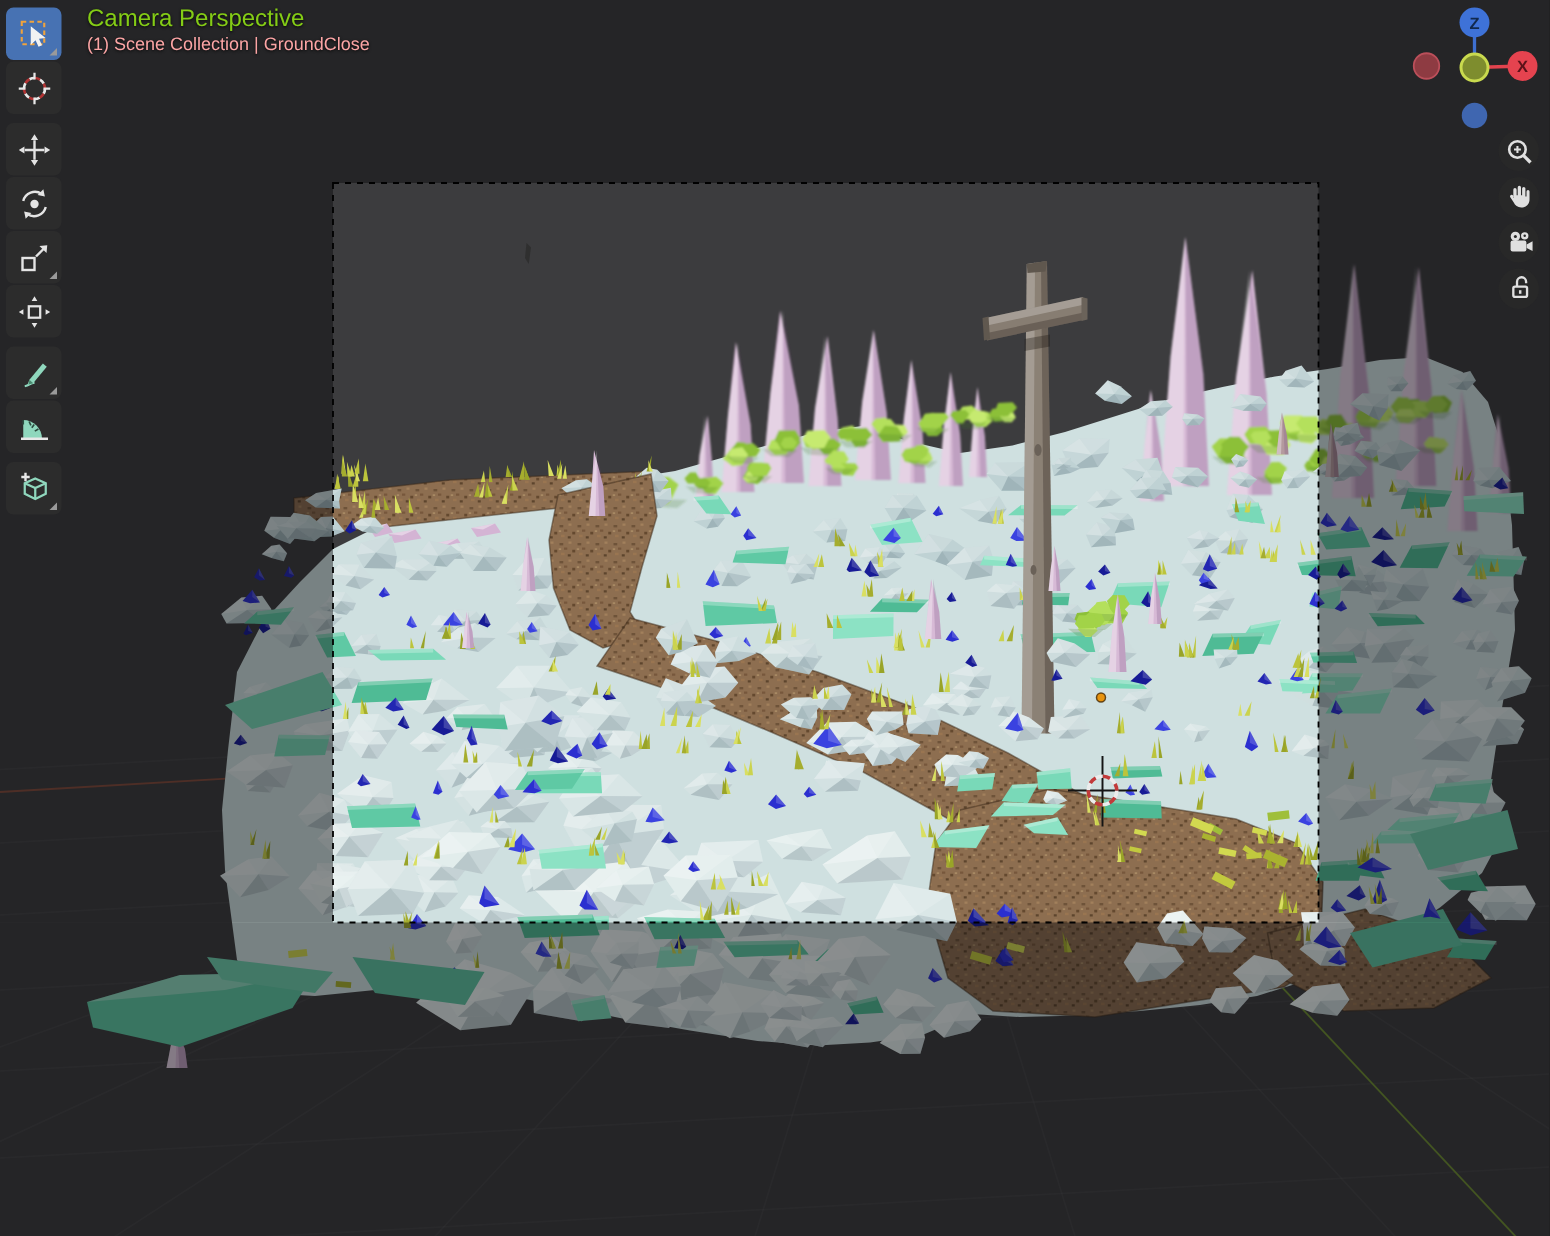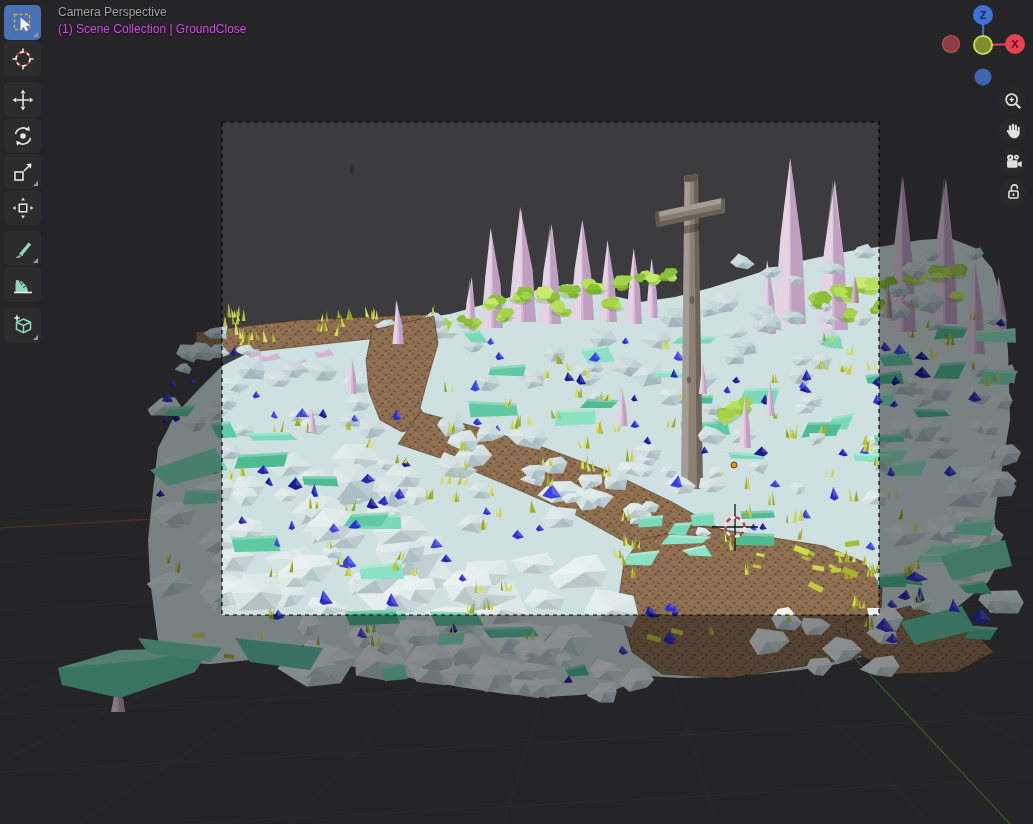--- a/index.html
+++ b/index.html
@@ -1,22 +1,22 @@
 <!DOCTYPE html>
 <html><head>
 <meta charset="utf-8">
 <style>
   html,body{margin:0;padding:0;background:#18181a;}
   #app{position:relative;width:1033px;height:824px;overflow:hidden;background:#232325;
        font-family:"Liberation Sans",sans-serif;}
   #scene{position:absolute;left:0;top:0;display:block;}
   
   .hdr{position:absolute;left:58px;top:4px;pointer-events:none;}
-  .hdr .l1{font-size:12px;color:#a3a3a3;line-height:17px;text-shadow:0 1px 2px rgba(0,0,0,.85);}
-  .hdr .l2{font-size:12px;color:#d946ef;line-height:16px;text-shadow:0 1px 2px rgba(0,0,0,.85);}
+  .hdr .l1{font-size:16px;color:#84cc16;line-height:17px;text-shadow:0 1px 2px rgba(0,0,0,.85);}
+  .hdr .l2{font-size:12px;color:#fca5a5;line-height:16px;text-shadow:0 1px 2px rgba(0,0,0,.85);}
   
   .toolbar{position:absolute;left:4px;top:5px;display:flex;flex-direction:column;}
   .tool{position:relative;width:37px;height:35px;margin-bottom:1px;border:none;padding:0;
         background:#2c2c2c;border-radius:5px;display:flex;align-items:center;justify-content:center;cursor:pointer;}
   .tool.active{background:#4772b3;}
   .tool svg{display:block;}
   .tgap{height:5px;}
   .tool.sub::after{content:"";position:absolute;right:3px;bottom:3px;width:0;height:0;
         border-left:5px solid transparent;border-bottom:5px solid #9a9a9a;}
   

